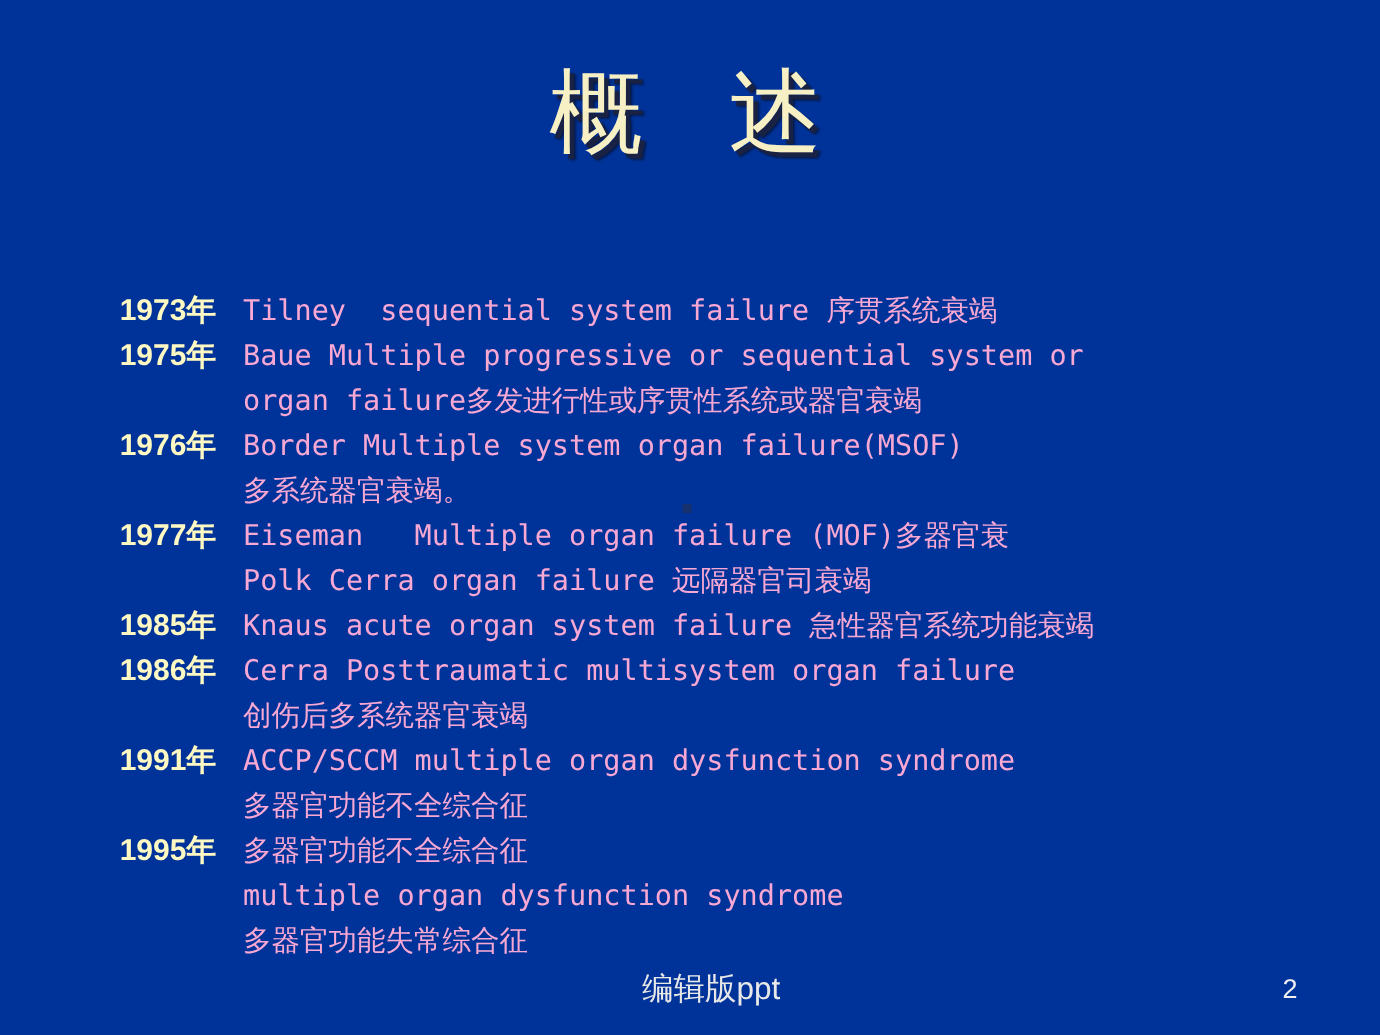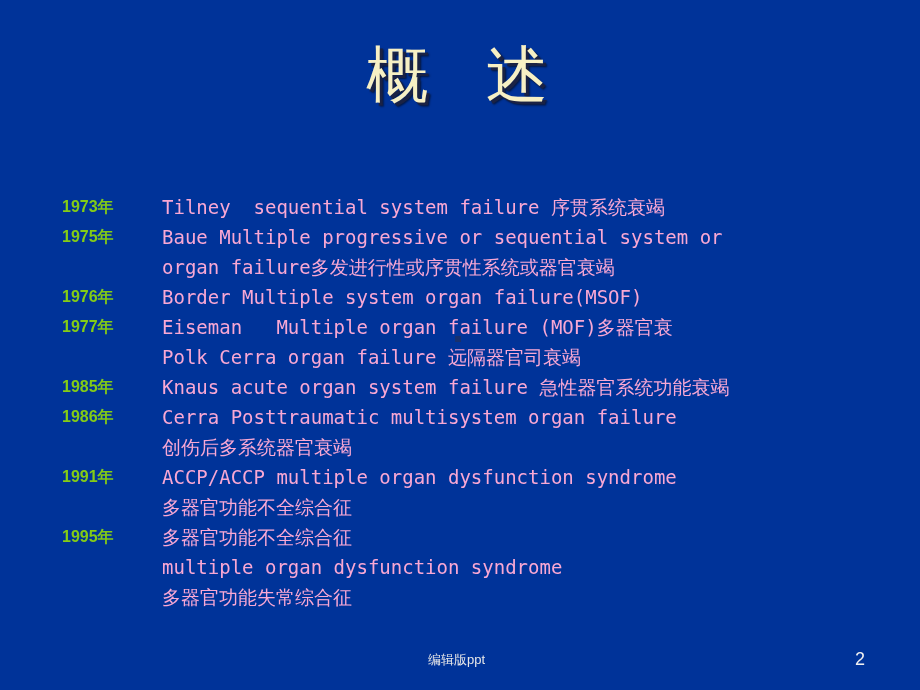--- a/index.html
+++ b/index.html
@@ -44,25 +44,26 @@
     width: 848px;
   }
   .entry-row {
     display: flex;
     align-items: flex-start;
     height: 30px;
   }
   .year-cell {
     flex: 0 0 100px;
     font-family: "Liberation Sans", sans-serif;
-    font-size: 16px;
+    font-size: 20px;
     font-weight: bold;
     line-height: 30px;
-    color: #84cc16;
+    color: #fef9c3;
     white-space: pre;
+    text-align: center;
   }
   .year-cell.empty {
     visibility: hidden;
   }
   .text-cell {
     flex: 1 1 auto;
     font-family: "DejaVu Sans Mono", "Liberation Mono", monospace;
     font-size: 19px;
     line-height: 30px;
     color: #f9a8d4;
@@ -79,21 +80,21 @@
     height: 6px;
     background: #17306e;
   }
 
   
   #footer-label {
     position: absolute;
     left: 428px;
     top: 650px;
     font-family: "Liberation Sans", sans-serif;
-    font-size: 13px;
+    font-size: 21px;
     line-height: 20px;
     color: #E8E8E8;
     white-space: pre;
   }
   #page-number {
     position: absolute;
     left: 848px;
     top: 649px;
     width: 24px;
     text-align: center;
@@ -122,20 +123,24 @@
       </div>
       <div class="entry-row">
         <div class="year-cell empty"></div>
         <div class="text-cell">organ failure多发进行性或序贯性系统或器官衰竭</div>
       </div>
       <div class="entry-row">
         <div class="year-cell">1976年</div>
         <div class="text-cell">Border Multiple system organ failure(MSOF)</div>
       </div>
       <div class="entry-row">
+        <div class="year-cell empty"></div>
+        <div class="text-cell">多系统器官衰竭。</div>
+      </div>
+      <div class="entry-row">
         <div class="year-cell">1977年</div>
         <div class="text-cell">Eiseman   Multiple organ failure (MOF)多器官衰</div>
       </div>
       <div class="entry-row">
         <div class="year-cell empty"></div>
         <div class="text-cell">Polk Cerra organ failure 远隔器官司衰竭</div>
       </div>
       <div class="entry-row">
         <div class="year-cell">1985年</div>
         <div class="text-cell">Knaus acute organ system failure 急性器官系统功能衰竭</div>
@@ -143,21 +148,21 @@
       <div class="entry-row">
         <div class="year-cell">1986年</div>
         <div class="text-cell">Cerra Posttraumatic multisystem organ failure</div>
       </div>
       <div class="entry-row">
         <div class="year-cell empty"></div>
         <div class="text-cell">创伤后多系统器官衰竭</div>
       </div>
       <div class="entry-row">
         <div class="year-cell">1991年</div>
-        <div class="text-cell">ACCP/ACCP multiple organ dysfunction syndrome</div>
+        <div class="text-cell">ACCP/SCCM multiple organ dysfunction syndrome</div>
       </div>
       <div class="entry-row">
         <div class="year-cell empty"></div>
         <div class="text-cell">多器官功能不全综合征</div>
       </div>
       <div class="entry-row">
         <div class="year-cell">1995年</div>
         <div class="text-cell">多器官功能不全综合征</div>
       </div>
       <div class="entry-row">

